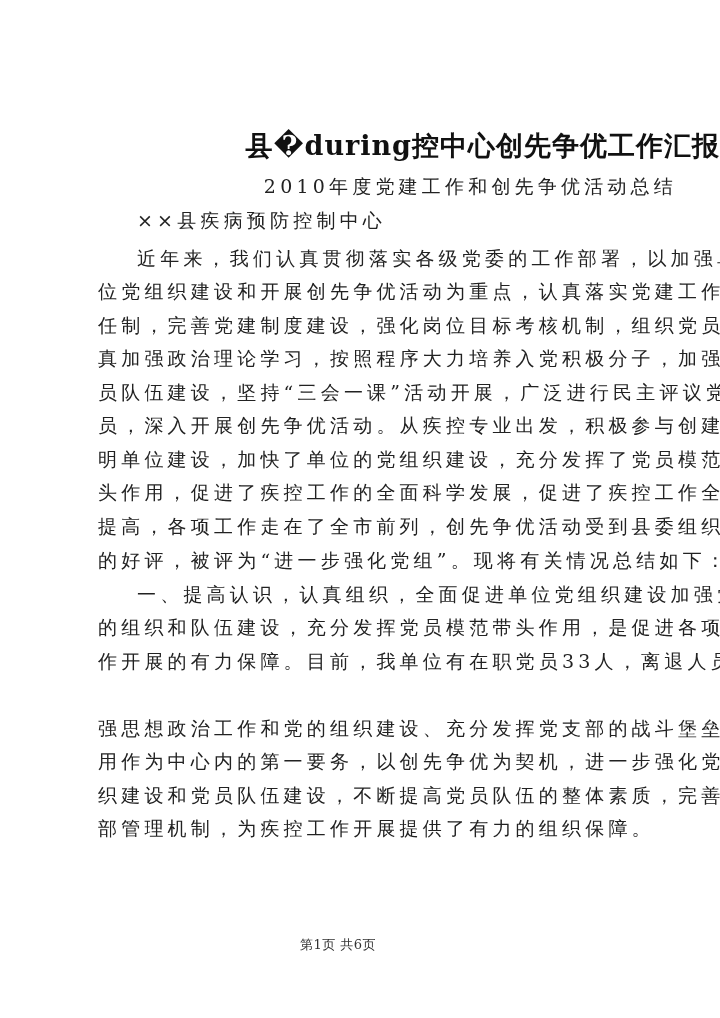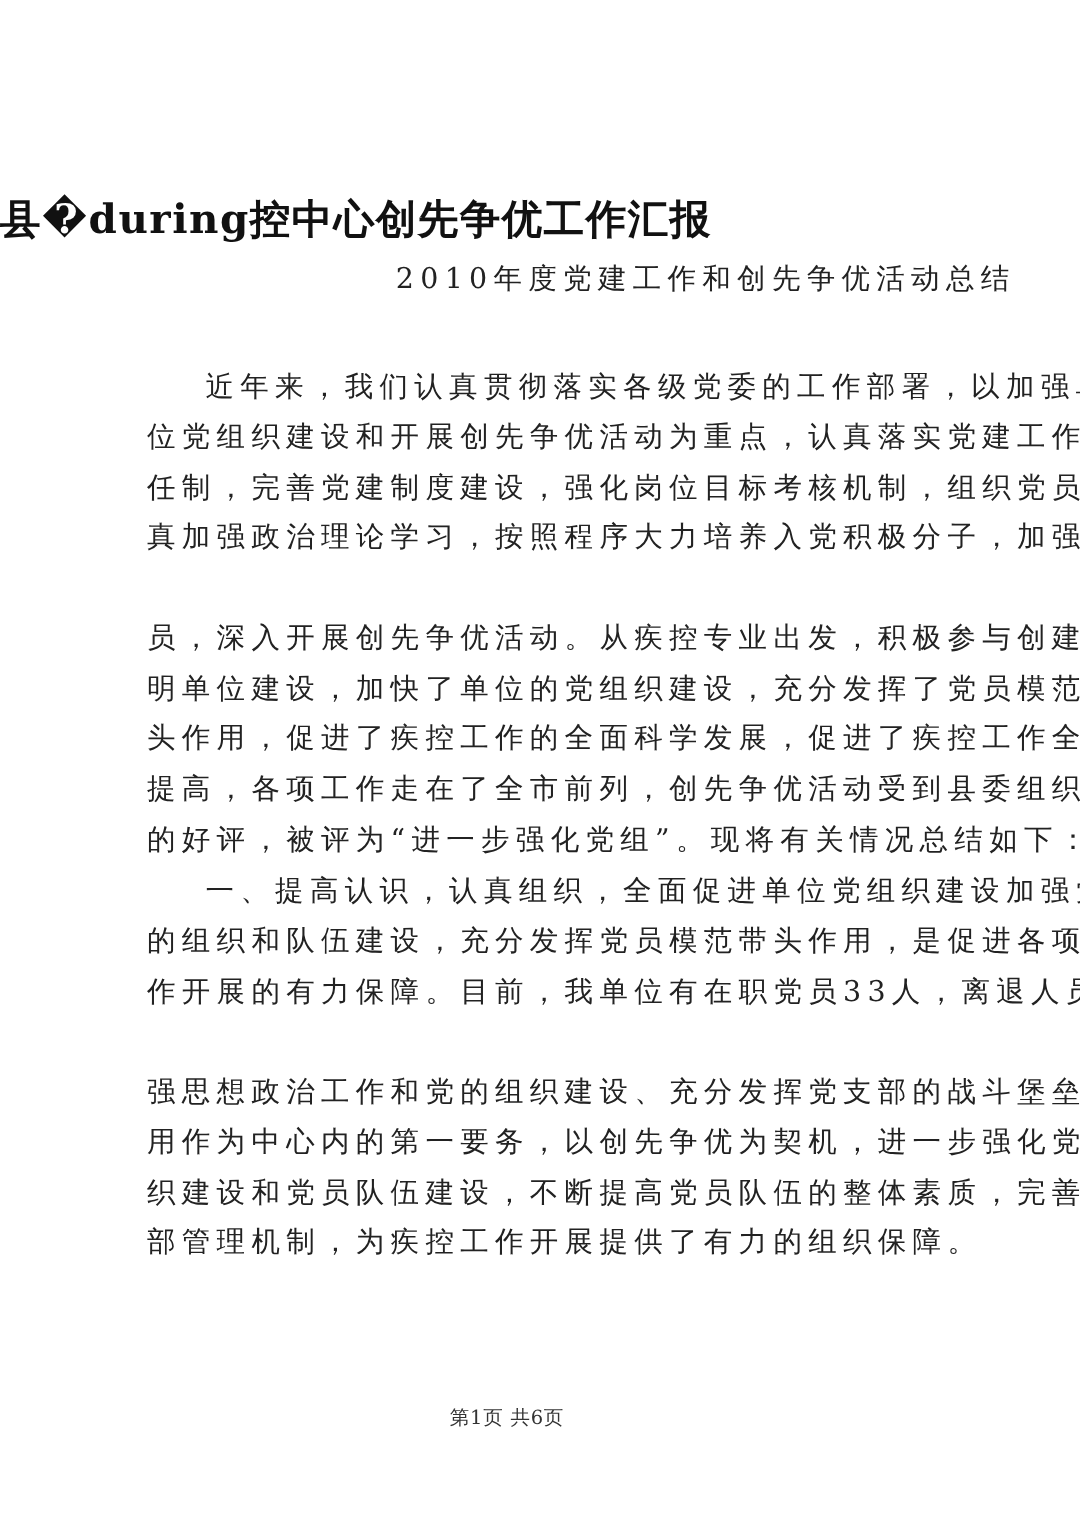--- a/index.html
+++ b/index.html
@@ -1,37 +1,39 @@
 <!DOCTYPE html>
 <html><head>
 <meta charset="utf-8">
 <style>
   html, body { margin: 0; padding: 0; background: #ffffff; }
   body { width: 720px; height: 1018px; position: relative; overflow: hidden;
          font-family: "DejaVu Serif", "Liberation Serif", serif; color: #1a1a1a; }
   .page { position: absolute; left: 0; top: 0; width: 720px; height: 1018px; background: #fff; }
-  .title { position: absolute; left: 0; width: 720px; top: 128px; text-align: left;
+  .title { position: absolute; left: 0; width: 720px; top: 128px; text-align: right;
            font-size: 27px; font-weight: bold; letter-spacing: 1px; color: #111; }
   .line { position: absolute; left: 98px; width: 540px; font-size: 19px; line-height: 24px;
           white-space: nowrap; letter-spacing: 4.2px; color: #222; }
   .indent { left: 137px; }
   .footer { position: absolute; left: 0; width: 676px; top: 936px; text-align: center;
             font-size: 13px; color: #333; letter-spacing: 0.5px; }
 </style>
 </head>
 <body>
 
 <div class="page">
   <div class="title">县�during控中心创先争优工作汇报</div>
   <div class="line indent" style="top:174px;text-align:right;">2010年度党建工作和创先争优活动总结</div>
+  <div class="line indent" style="top:208px;">××县疾病预防控制中心</div>
 
   <div class="line indent" style="top:246px;">近年来，我们认真贯彻落实各级党委的工作部署，以加强单</div>
   <div class="line" style="top:279px;">位党组织建设和开展创先争优活动为重点，认真落实党建工作责</div>
   <div class="line" style="top:313px;">任制，完善党建制度建设，强化岗位目标考核机制，组织党员认</div>
   <div class="line" style="top:346px;">真加强政治理论学习，按照程序大力培养入党积极分子，加强党</div>
+  <div class="line" style="top:380px;">员队伍建设，坚持“三会一课”活动开展，广泛进行民主评议党</div>
   <div class="line" style="top:413px;">员，深入开展创先争优活动。从疾控专业出发，积极参与创建文</div>
   <div class="line" style="top:447px;">明单位建设，加快了单位的党组织建设，充分发挥了党员模范带</div>
   <div class="line" style="top:480px;">头作用，促进了疾控工作的全面科学发展，促进了疾控工作全面</div>
   <div class="line" style="top:514px;">提高，各项工作走在了全市前列，创先争优活动受到县委组织部</div>
   <div class="line" style="top:548px;">的好评，被评为“进一步强化党组”。现将有关情况总结如下：</div>
 
   <div class="line indent" style="top:582px;">一、提高认识，认真组织，全面促进单位党组织建设加强党</div>
   <div class="line" style="top:615px;">的组织和队伍建设，充分发挥党员模范带头作用，是促进各项工</div>
   <div class="line" style="top:649px;">作开展的有力保障。目前，我单位有在职党员33人，离退人员</div>
   <div class="line" style="top:716px;">强思想政治工作和党的组织建设、充分发挥党支部的战斗堡垒作</div>

